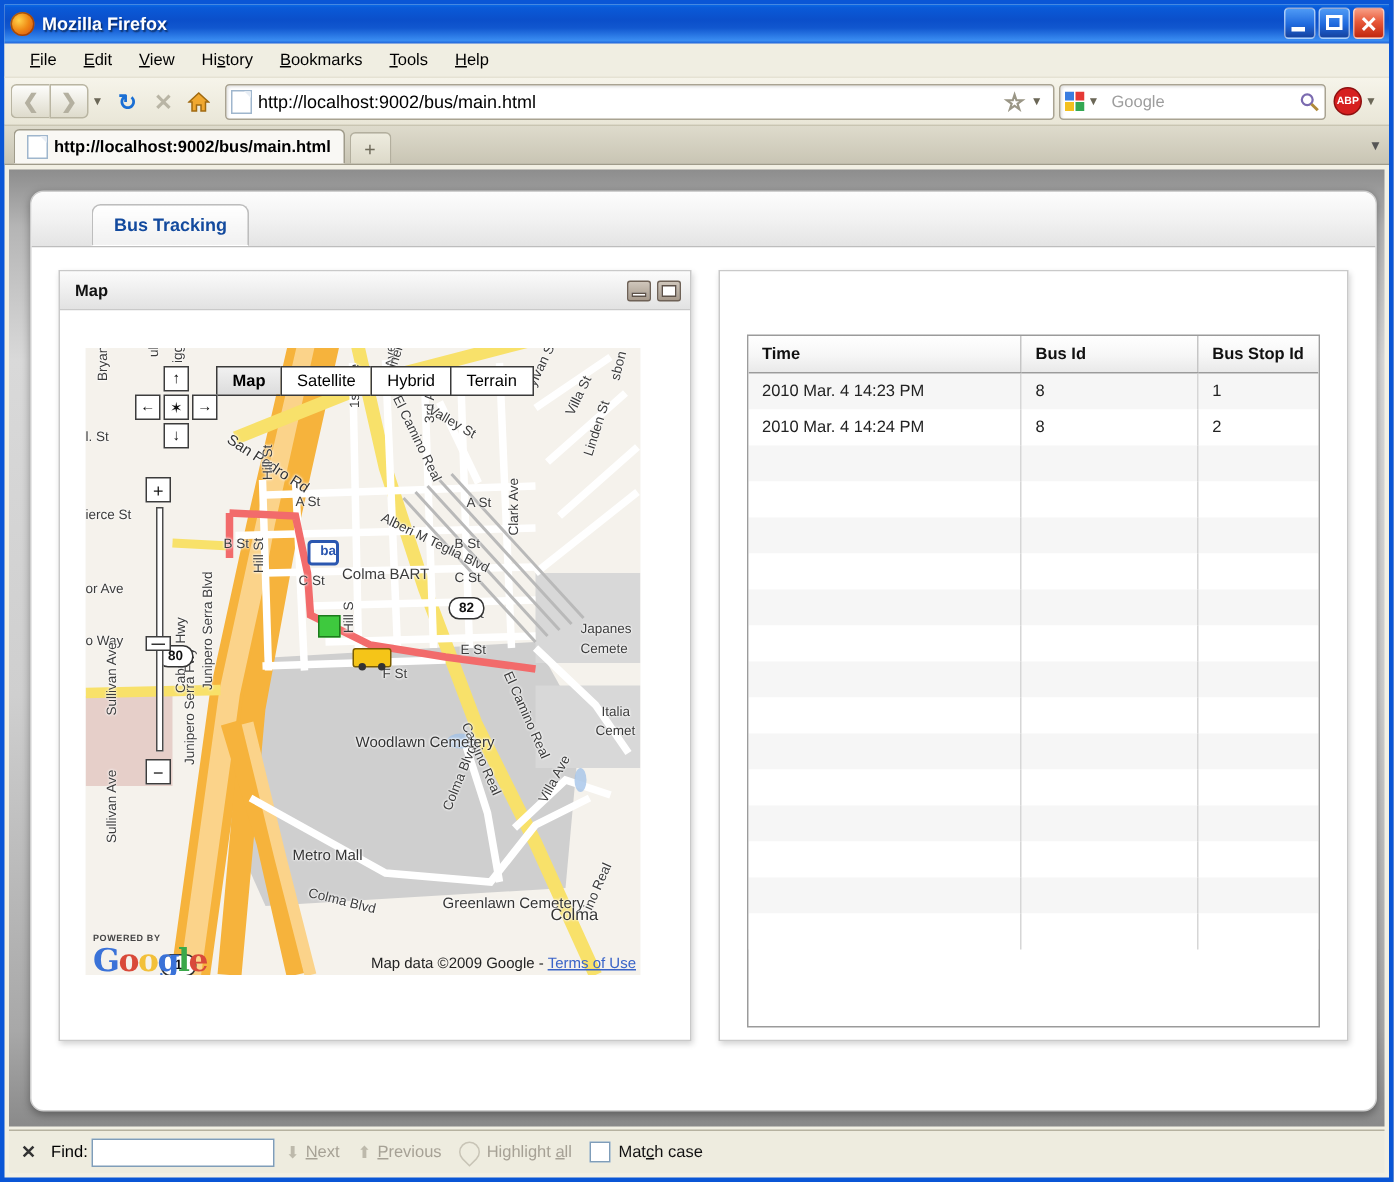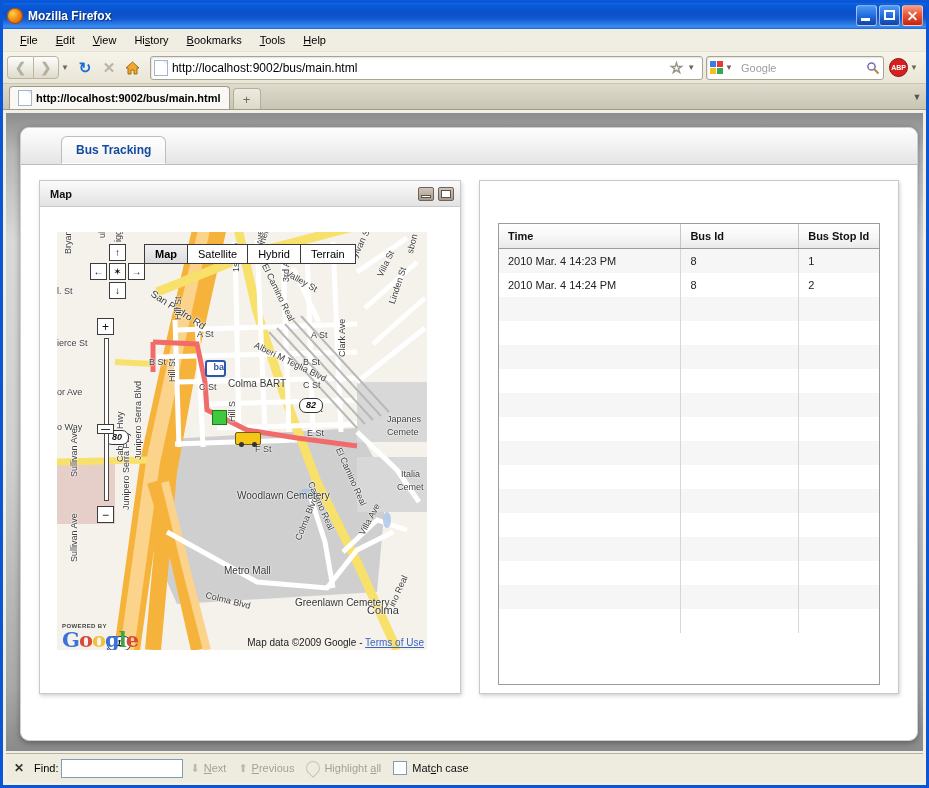--- a/index.html
+++ b/index.html
@@ -123,21 +123,21 @@
   .zhandle:after{content:"";position:absolute;left:3px;top:4px;right:3px;height:1px;background:#333;}
   .attrib{position:absolute;right:3px;bottom:2px;font-size:10px;color:#222;z-index:40;}
   .attrib a{color:#3a64c8;text-decoration:underline;}
   .glogo{position:absolute;left:5px;bottom:0px;z-index:40;line-height:1;}
   .glogo .pw{font-size:6px;color:#444;letter-spacing:.4px;font-weight:bold;}
   .glogo .gg{font-size:21px;font-weight:bold;letter-spacing:-1px;font-family:"DejaVu Serif",serif;}
   .lbl{position:absolute;font-size:9px;color:#3b3b3b;white-space:nowrap;z-index:20;
        text-shadow:0 0 2px #fff,0 0 2px #fff,0 0 1px #fff;}
   .lbl.big{font-size:11px;color:#333;}
   .shield{position:absolute;z-index:25;background:#fff;border:1px solid #333;border-radius:7px;
-    font-size:9px;font-weight:bold;text-align:center;color:#111;font-style:italic;}
+    font-size:9px;font-weight:bold;text-align:center;color:#111;}
   .bartico{position:absolute;z-index:30;width:17px;height:13px;background:#fff;border:2px solid #2b57b0;
     border-radius:3px;color:#2b57b0;font-weight:bold;font-size:9px;text-align:right;line-height:11px;}
   .busico{position:absolute;z-index:32;width:24px;height:11px;background:#f5c518;border:1px solid #7a5c00;
     border-radius:2px;}
   .busico:before,.busico:after{content:"";position:absolute;bottom:-3px;width:5px;height:5px;
     background:#333;border-radius:50%;}
   .busico:before{left:3px;} .busico:after{right:3px;}
   .stopmark{position:absolute;z-index:32;width:13px;height:13px;background:#3ec93e;border:1px solid #1c7a1c;}
   
   .tablewrap{position:absolute;left:18px;top:42px;right:18px;bottom:8px;
@@ -363,21 +363,21 @@
                   <div class="lbl" style="left: 348px; top: 20px; font-size: 9px; transform: rotate(-76deg); transform-origin: left top;">sbon St</div>
                   <div class="lbl" style="left: 200px; top: 108px; font-size: 9px; transform: rotate(26deg); transform-origin: left top;">Alberi M Teglia Blvd</div>
                   <div class="lbl" style="left: 212px; top: 30px; font-size: 9px; transform: rotate(64deg); transform-origin: left top;">El Camino Real</div>
                   <div class="lbl" style="left: 286px; top: 214px; font-size: 9px; transform: rotate(66deg); transform-origin: left top;">El Camino Real</div>
                   <div class="lbl" style="left: 258px; top: 248px; font-size: 9px; transform: rotate(66deg); transform-origin: left top;">Camino Real</div>
                   <div class="lbl" style="left: 236px; top: 306px; font-size: 9px; transform: rotate(-68deg); transform-origin: left top;">Colma Blvd</div>
                   <div class="lbl" style="left: 150px; top: 358px; font-size: 9px; transform: rotate(14deg); transform-origin: left top;">Colma Blvd</div>
                   <div class="lbl" style="left: 330px; top: 372px; font-size: 9px; transform: rotate(-66deg); transform-origin: left top;">ino Real</div>
                   <div class="lbl" style="left: 144px; top: 146px; font-size: 10px; transform-origin: left top; padding-left: 27px;">Colma BART</div>
                   <div class="lbl big" style="left: 180px; top: 258px; font-size: 10px; transform-origin: left top;">Woodlawn Cemetery</div>
-                  <div class="lbl big" style="left: 138px; top: 333px; font-size: 10px; transform-origin: left top; margin-left: 29px;">Metro Mall</div>
+                  <div class="lbl big" style="left: 138px; top: 333px; font-size: 10px; transform-origin: left top;">Metro Mall</div>
                   <div class="lbl big" style="left: 238px; top: 365px; font-size: 10px; transform-origin: left top;">Greenlawn Cemetery</div>
                   <div class="lbl big" style="left: 310px; top: 372px; font-size: 11px; transform-origin: left top;">Colma</div>
                   <div class="lbl" style="left: 330px; top: 182px; font-size: 9px; transform-origin: left top;">Japanes</div>
                   <div class="lbl" style="left: 330px; top: 195px; font-size: 9px; transform-origin: left top;">Cemete</div>
                   <div class="lbl" style="left: 344px; top: 237px; font-size: 9px; transform-origin: left top;">Italia</div>
                   <div class="lbl" style="left: 340px; top: 250px; font-size: 9px; transform-origin: left top;">Cemet</div>
                 </div>
               <div id="map-shields">
                   <div class="shield" style="left: 242px; top: 166px; width: 22px; height: 13px; line-height: 13px;">82</div>
                   <div class="shield" style="left: 48px; top: 198px; width: 22px; height: 13px; line-height: 13px;">80</div>

